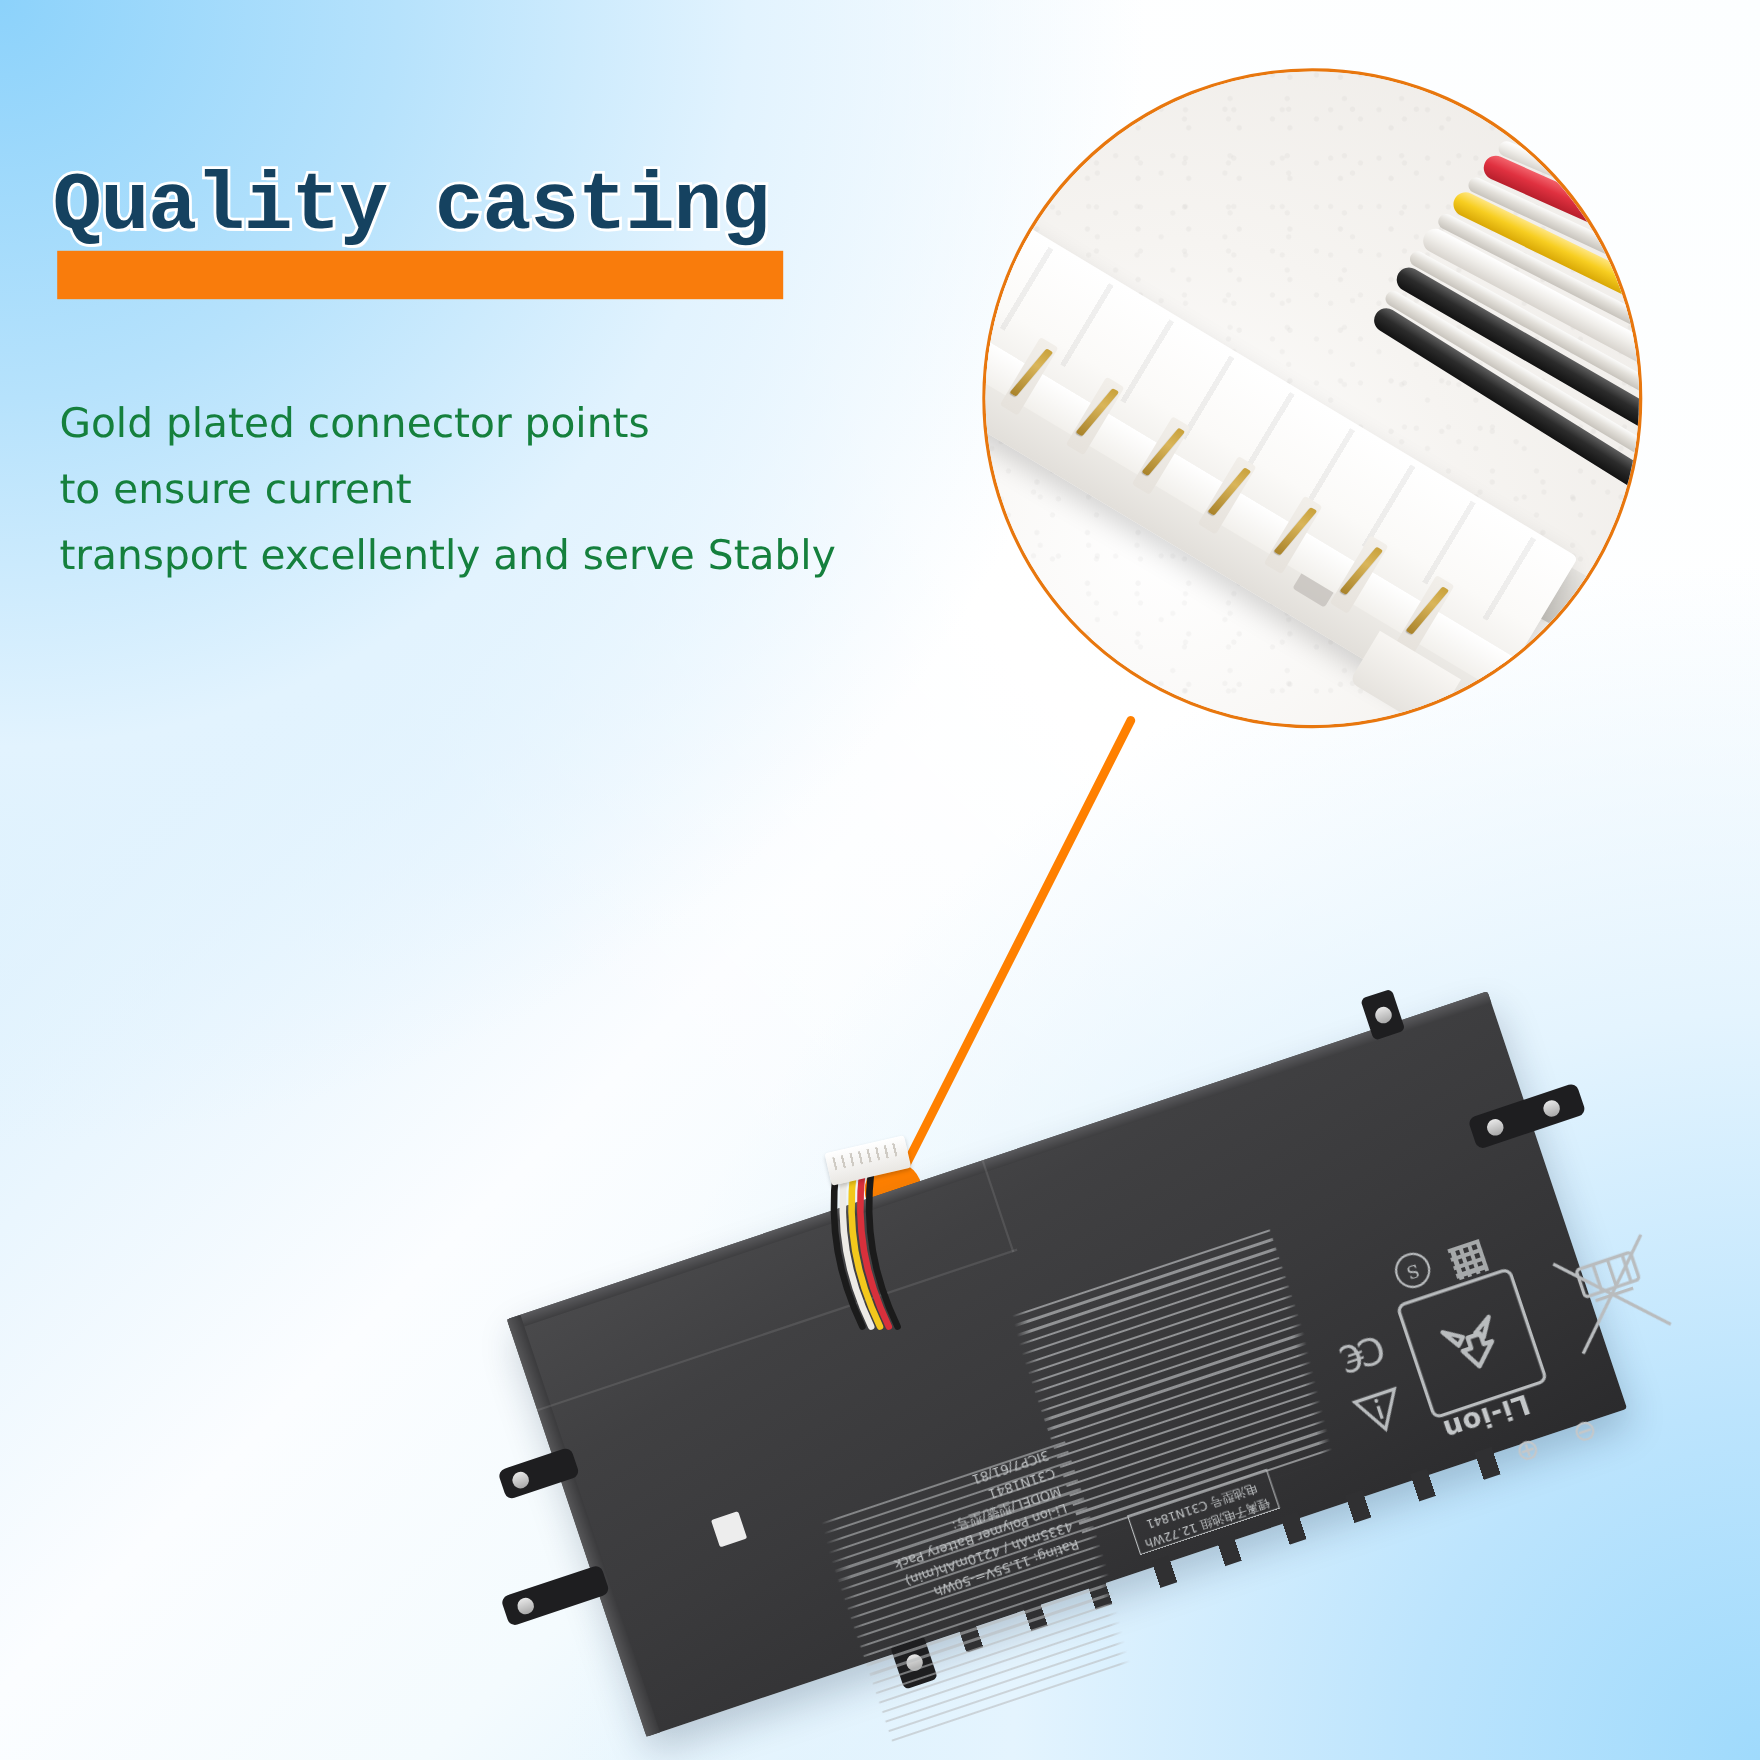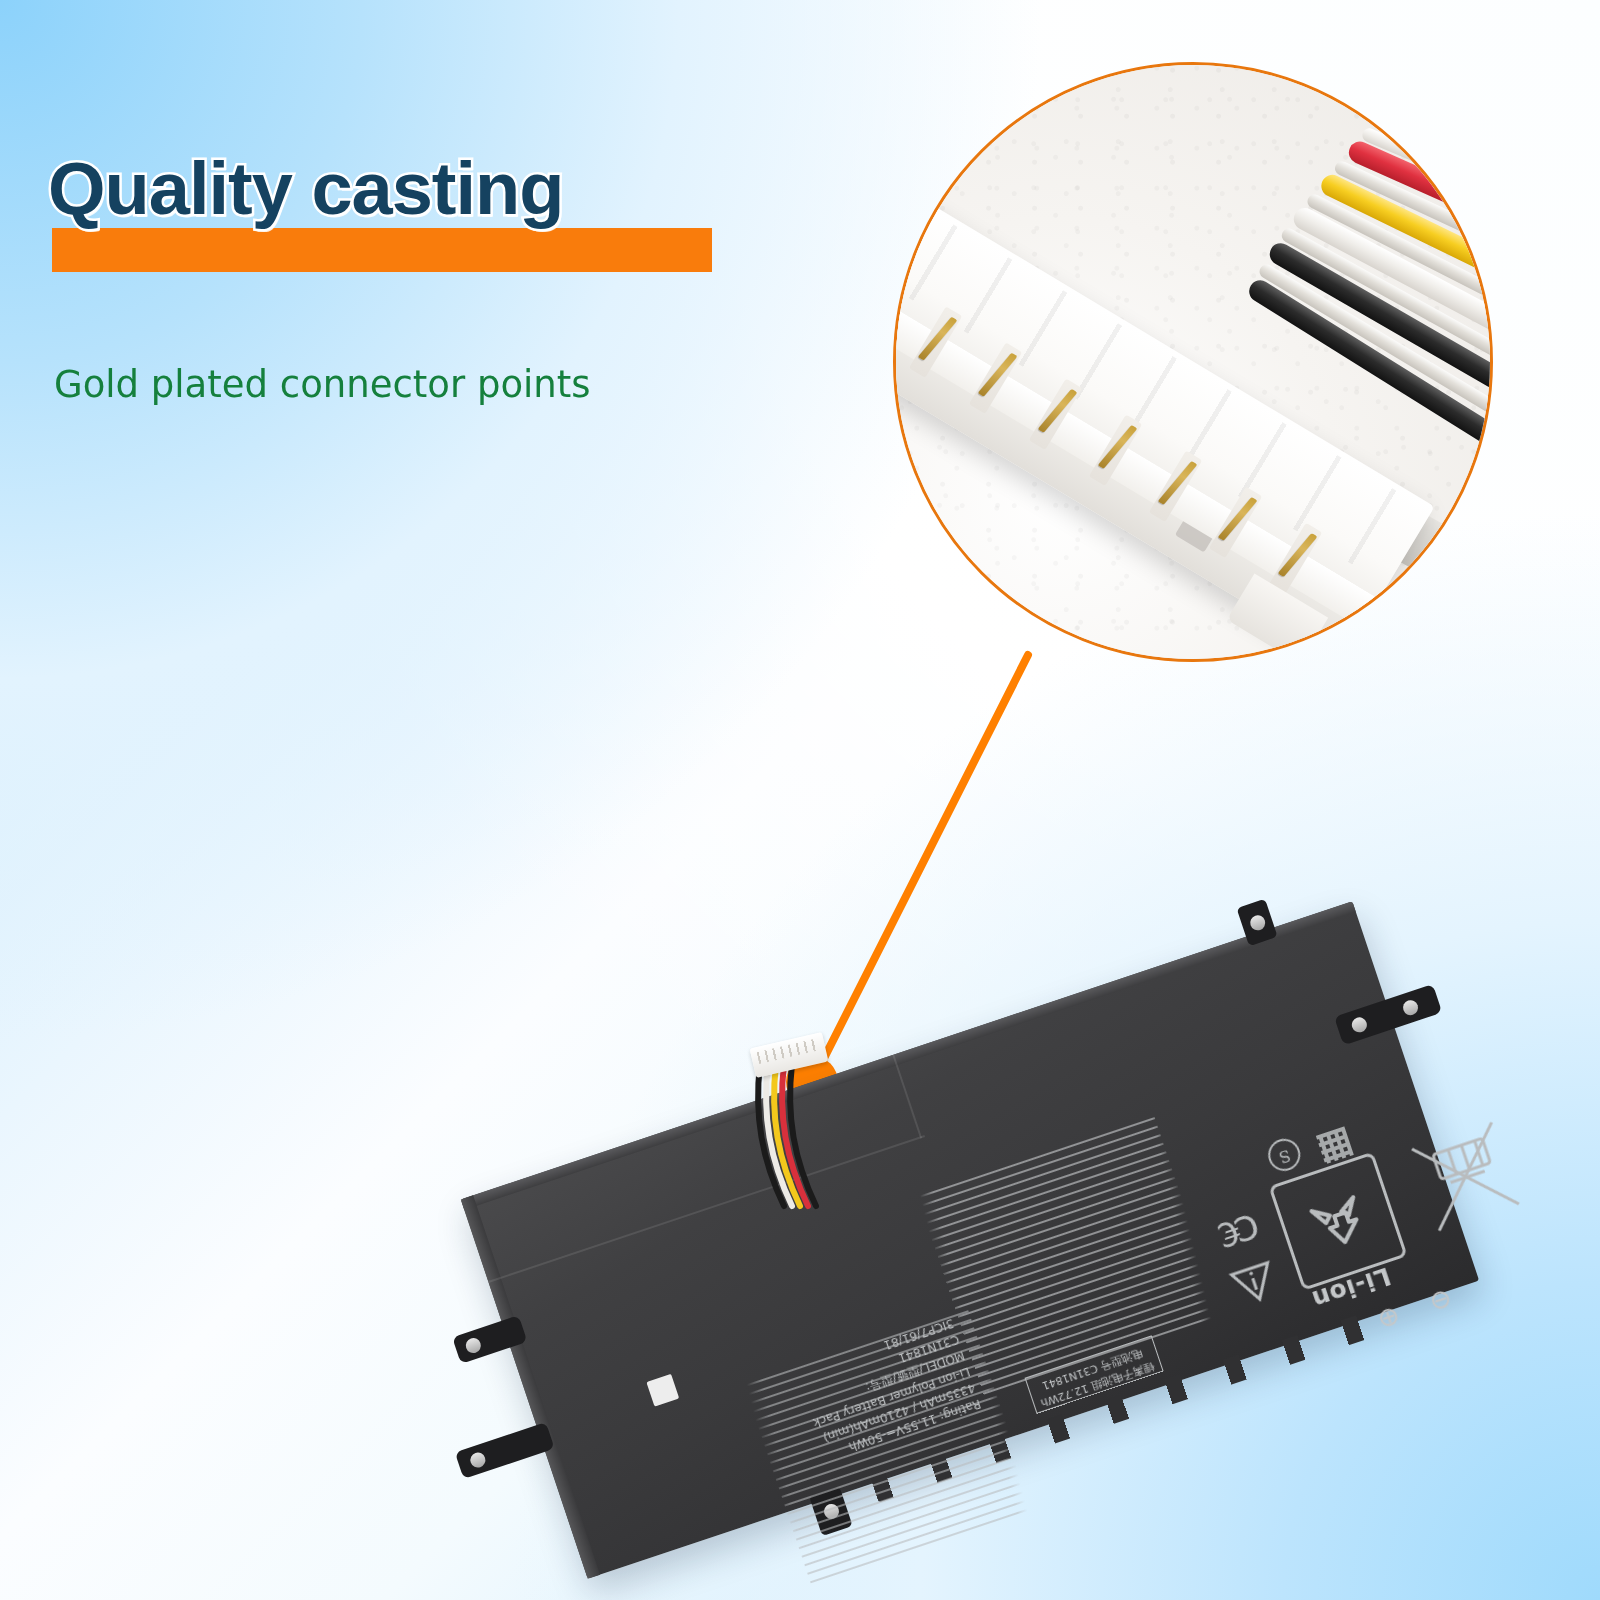--- a/index.html
+++ b/index.html
@@ -23,21 +23,21 @@
   
   .headline-wrap{position:absolute;left:48px;top:150px;width:760px;}
   .hl-bar{
     position:absolute;left:4px;top:78px;width:660px;height:44px;
     background:#F97C0C;
   }
   .hl-text{
     position:relative;
     font-size:74px;font-weight:bold;letter-spacing:-1px;
     color:#154260;
-    font-family:Liberation Sans, sans-serif;
+    font-family:Liberation Mono, monospace;
     line-height:1.05;
     -webkit-text-stroke:5px #ffffff;
     paint-order:stroke fill;
     text-shadow:2px 3px 0 rgba(255,255,255,.85);
     white-space:nowrap;
   }
   
   .body-copy{
     position:absolute;left:54px;top:355px;width:840px;
     font-family:"DejaVu Sans", sans-serif;
@@ -255,20 +255,22 @@
 
   <div class="bg"></div>
 
   <div class="headline-wrap">
     <div class="hl-bar"></div>
     <div class="hl-text">Quality casting</div>
   </div>
 
   <div class="body-copy">
     <div>Gold plated connector points</div>
+    <div>to ensure current</div>
+    <div>transport excellently and serve Stably</div>
   </div>
 
   <div class="zoom-circle">
     <div class="foam"></div>
 
     <div class="wires-big">
       <div class="wire w-red" style="top:6px;left:48px;transform:rotate(-7deg);"></div>
       <div class="wire w-white" style="top:30px;left:44px;height:14px;transform:rotate(-6deg);"></div>
       <div class="wire w-red" style="top:46px;left:40px;transform:rotate(-5deg);"></div>
       <div class="wire w-gray" style="top:72px;left:36px;height:14px;transform:rotate(-4deg);"></div>

